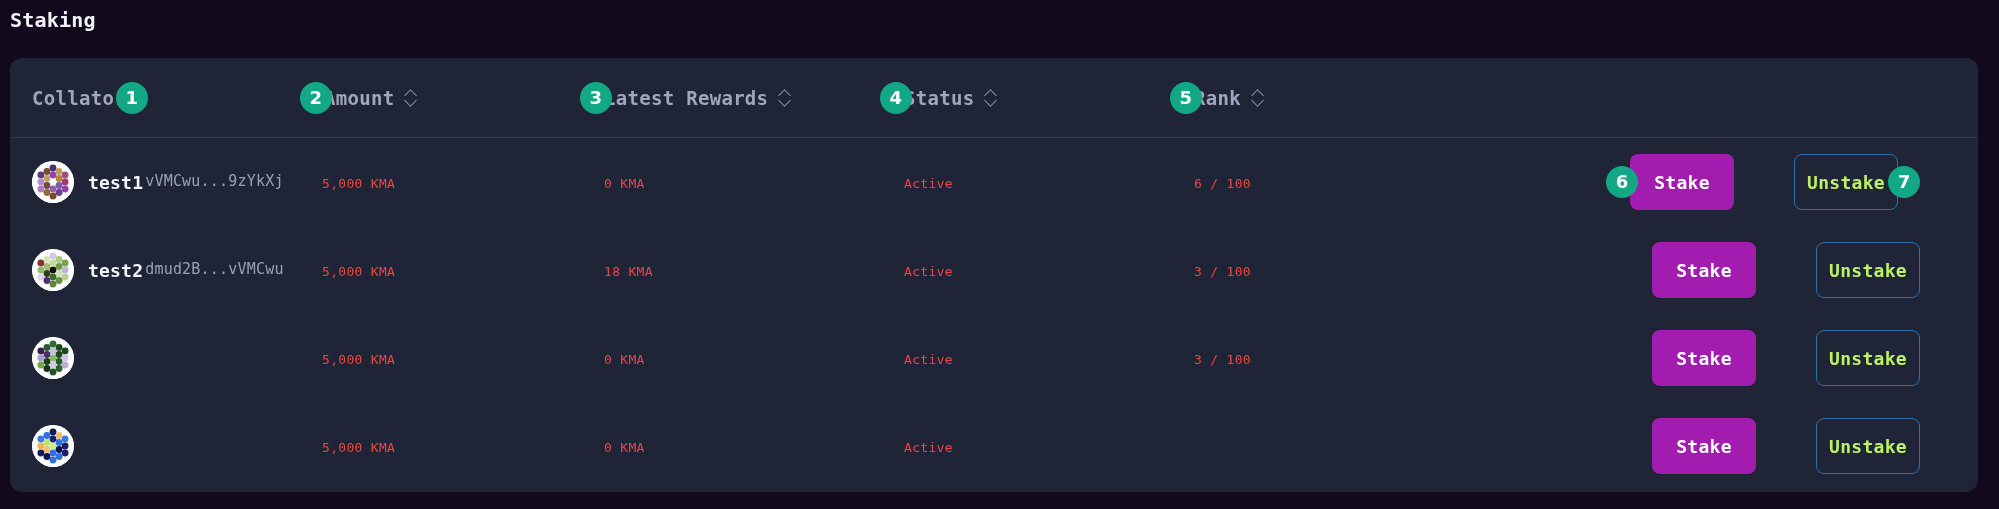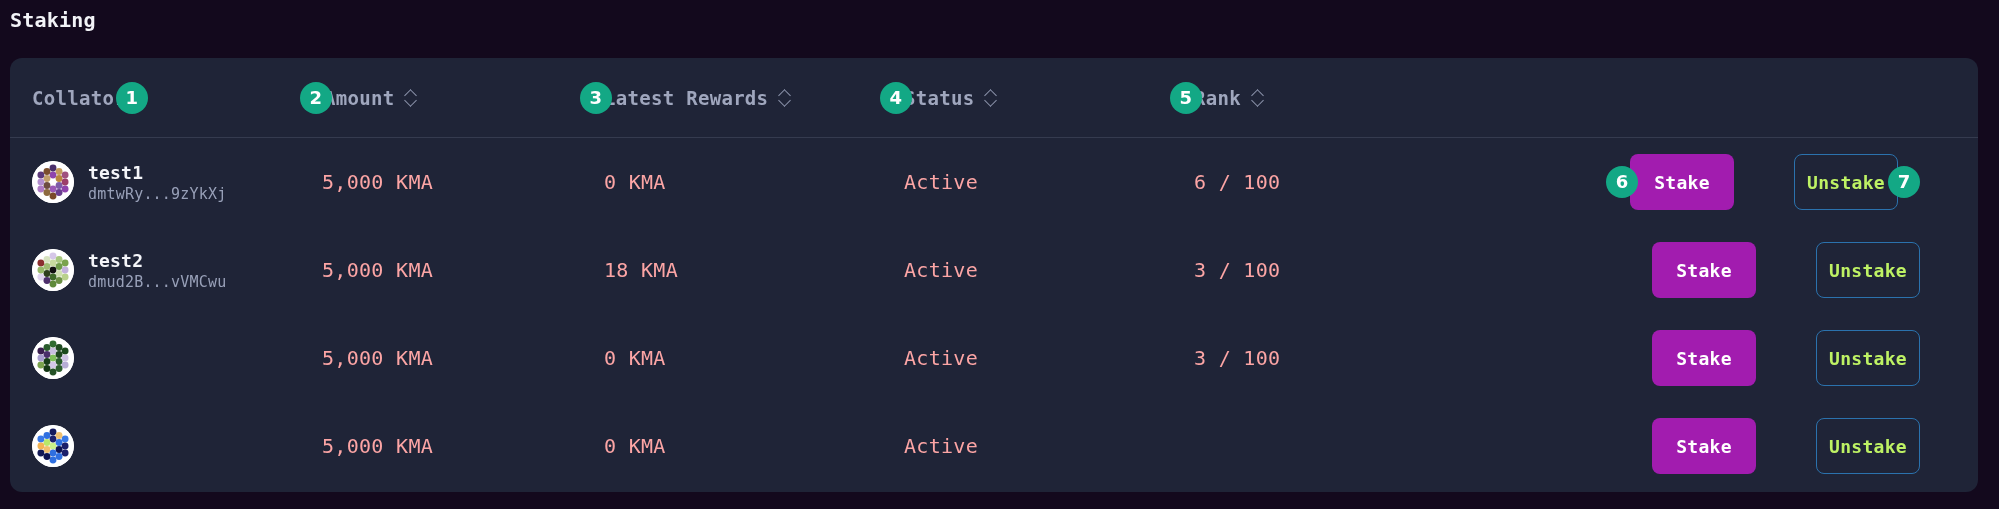--- a/index.html
+++ b/index.html
@@ -147,39 +147,39 @@
     width: 42px;
     height: 42px;
     border-radius: 50%;
     background: #ffffff;
     flex: 0 0 auto;
     position: relative;
     overflow: hidden;
   }
   .identicon svg { display: block; }
 
-  .collator-text { display: flex; flex-direction: column; gap: 2px; }
+  .collator-text { display: flex; flex-direction: row; gap: 2px; }
 
   .collator-name {
     font-size: 18px;
     font-weight: bold;
     color: #f4f5f9;
     letter-spacing: 0.2px;
   }
 
   .collator-address {
     font-size: 15px;
     color: #98a0b8;
     letter-spacing: 0.2px;
   }
 
   
   .td {
-    font-size: 20px;
-    color: #fca5a5;
+    font-size: 13px;
+    color: #ef4444;
     letter-spacing: 0.3px;
     white-space: nowrap;
   }
 
   .td-amount  { padding-left: 22px; }
   .td-rewards { padding-left: 24px; }
   .td-status  { padding-left: 24px; }
   .td-rank    { padding-left: 24px; }
 
   
@@ -281,21 +281,21 @@
                     <circle cx="27.04" cy="10.54" r="3.45" fill="#c39b5e"></circle>
                     <circle cx="33.08" cy="21.00" r="3.45" fill="#9c3f6b"></circle>
                     <circle cx="27.04" cy="31.46" r="3.45" fill="#6a3f8f"></circle>
                     <circle cx="14.96" cy="31.46" r="3.45" fill="#8d6a3f"></circle>
                     <circle cx="8.92" cy="21.00" r="3.45" fill="#b38fcf"></circle>
                     <circle cx="14.96" cy="10.54" r="3.45" fill="#7b4f2d"></circle>
                   </svg>
                 </div>
                 <div class="collator-text">
                   <div class="collator-name">test1</div>
-                  <div class="collator-address">dmtwRy...9zYkXj</div>
+                  <div class="collator-address">vVMCwu...9zYkXj</div>
                 </div>
               </div>
             </div>
             <div class="col-amount"><span class="td td-amount">5,000 KMA</span></div>
             <div class="col-rewards"><span class="td td-rewards">0 KMA</span></div>
             <div class="col-status"><span class="td td-status">Active</span></div>
             <div class="col-rank"><span class="td td-rank">6 / 100</span></div>
             <div class="col-actions">
               <div class="actions-group">
                 <span class="badge badge-before">6</span>

